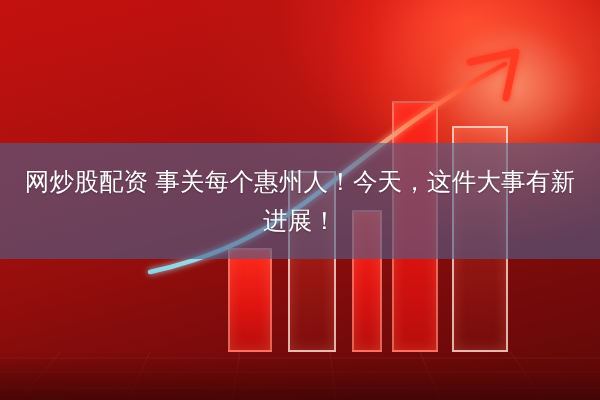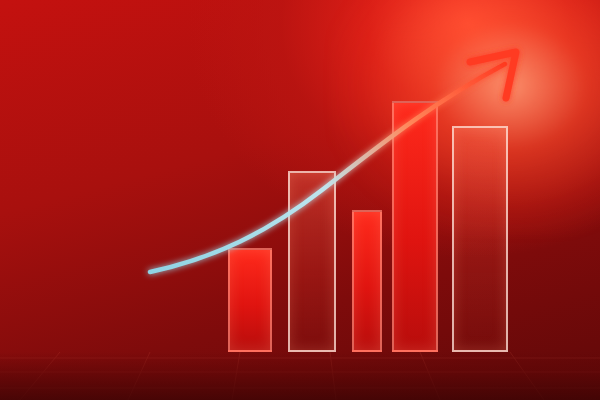--- a/index.html
+++ b/index.html
@@ -143,14 +143,17 @@
         <feMerge>
           <feMergeNode in="b"></feMergeNode>
           <feMergeNode in="SourceGraphic"></feMergeNode>
         </feMerge>
       </filter>
     </defs>
     <path d="M150,272 C215,258 268,232 322,190 C376,148 430,104 505,64" fill="none" stroke="url(#arrGrad)" stroke-width="4.5" stroke-linecap="round" filter="url(#arrGlow)"></path>
     <path d="M470,62 L516,52 L506,98" fill="none" stroke="#ff3b22" stroke-width="7" stroke-linecap="round" stroke-linejoin="round" filter="url(#arrGlow)"></path>
   </svg>
 
+  <div class="headline-band">
+    <div class="headline-text">网炒股配资 事关每个惠州人！今天，这件大事有新进展！</div>
+  </div>
 
 </div>
 
 </body></html>

